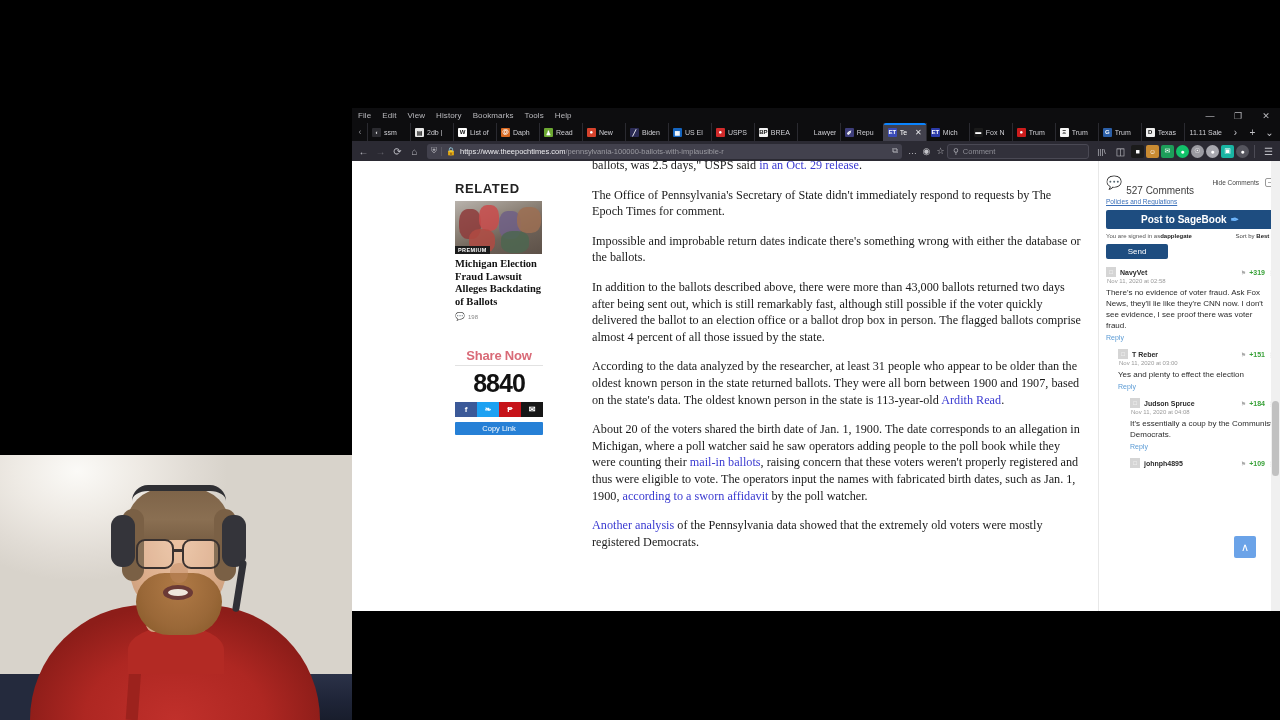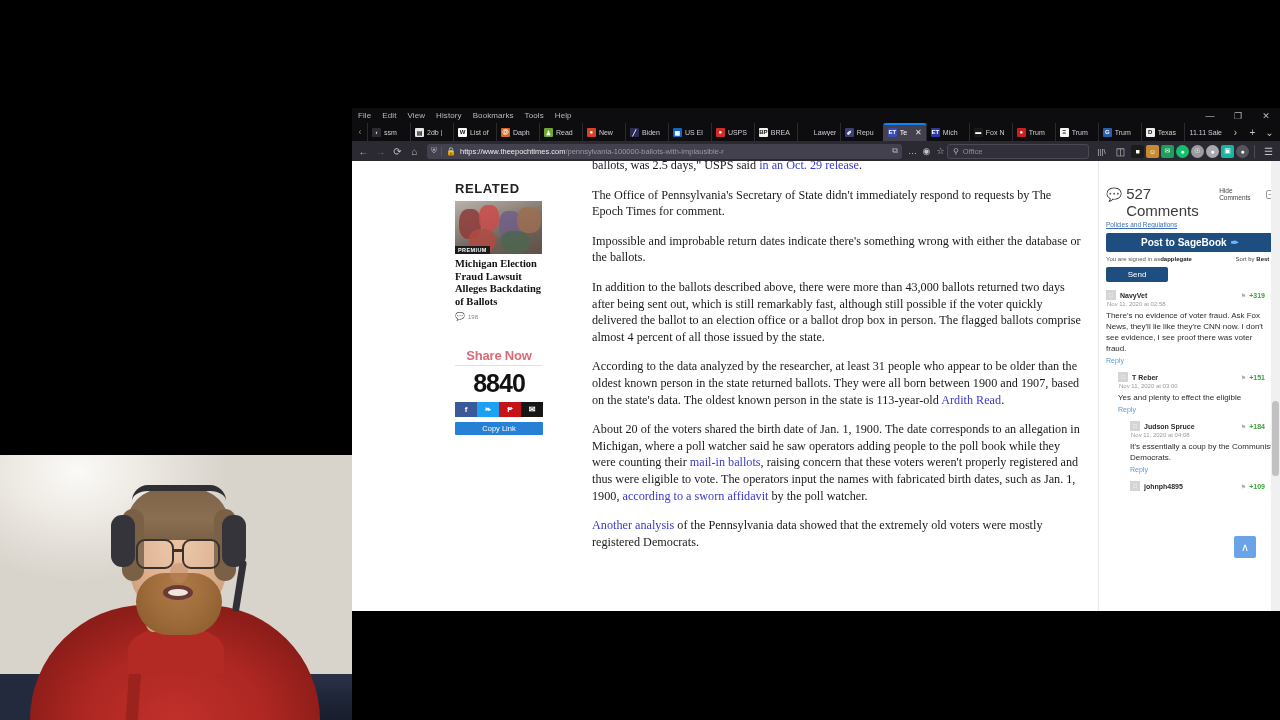--- a/index.html
+++ b/index.html
@@ -194,21 +194,21 @@
   .article a { color: #3a3ad1; text-decoration: none; }
 
   
   .comments {
     width: 182px; flex: none; background: #fff; position: relative;
     border-left: 1px solid #e8e8e8; padding: 8px 6px 0 7px;
     font-family: "Liberation Sans", sans-serif; overflow: hidden;
   }
   .chead { display: flex; align-items: center; gap: 4px; }
   .chead .cbubble { font-size: 13px; color: #5b5b5b; }
-  .chead .ccount { font-size: 15px; color: #3b3b3b; margin-top: 16px; }
+  .chead .ccount { font-size: 10px; color: #3b3b3b; margin-top: 16px; }
   .chead .chide { font-size: 6.5px; color: #444; margin-left: auto; }
   .chead .cminus {
     width: 9px; height: 9px; border: 1px solid #999; border-radius: 2px;
     font-size: 7px; display: flex; align-items: center; justify-content: center;
     color: #666; margin-left: 2px;
   }
   .cpolicy { font-size: 6.5px; color: #3a6fb8; text-decoration: underline; margin-top: 2px; display:block;}
   .postbtn {
     margin-top: 5px; height: 19px; background: #1e4d80; border-radius: 2px;
     display: flex; align-items: center; justify-content: center; gap: 4px;
@@ -486,21 +486,21 @@
       </div>
 
       <div class="urlright">
         <span>…</span>
         <span>◉</span>
         <span>☆</span>
       </div>
 
       <div class="searchbar">
         <span class="sicon">⚲</span>
-        <span class="splace">Office</span>
+        <span class="splace">Comment</span>
       </div>
 
       <div class="exticons">
         <div class="navbtn" style="font-size:8px">|||\</div>
         <div class="navbtn">◫</div>
         <div class="exticon" style="background:#1b1b1b">■</div>
         <div class="exticon" style="background:#c98b32">☺</div>
         <div class="exticon" style="background:#1d9e5a">✉</div>
         <div class="exticon" style="background:#12c26a;border-radius:50%">●</div>
         <div class="exticon" style="background:#9b9ba2;border-radius:50%">☉</div>
@@ -604,21 +604,21 @@
               <div class="crow">
                 <span class="cavatar">□</span>
                 <span class="cuser">T Reber</span>
                 <span class="cvotewrap">
                   <span class="cflag">⚑</span>
                   <span class="cscore">+151</span>
                   <span class="cdots">⋮</span>
                 </span>
               </div>
               <div class="cdate">Nov 11, 2020 at 03:00</div>
-              <div class="ctext">Yes and plenty to effect the eligible</div>
+              <div class="ctext">Yes and plenty to effect the election</div>
               <div class="creply">Reply</div>
             </div>
             <div class="comment lvl2">
               <div class="crow">
                 <span class="cavatar">□</span>
                 <span class="cuser">Judson Spruce</span>
                 <span class="cvotewrap">
                   <span class="cflag">⚑</span>
                   <span class="cscore">+184</span>
                   <span class="cdots">⋮</span>

